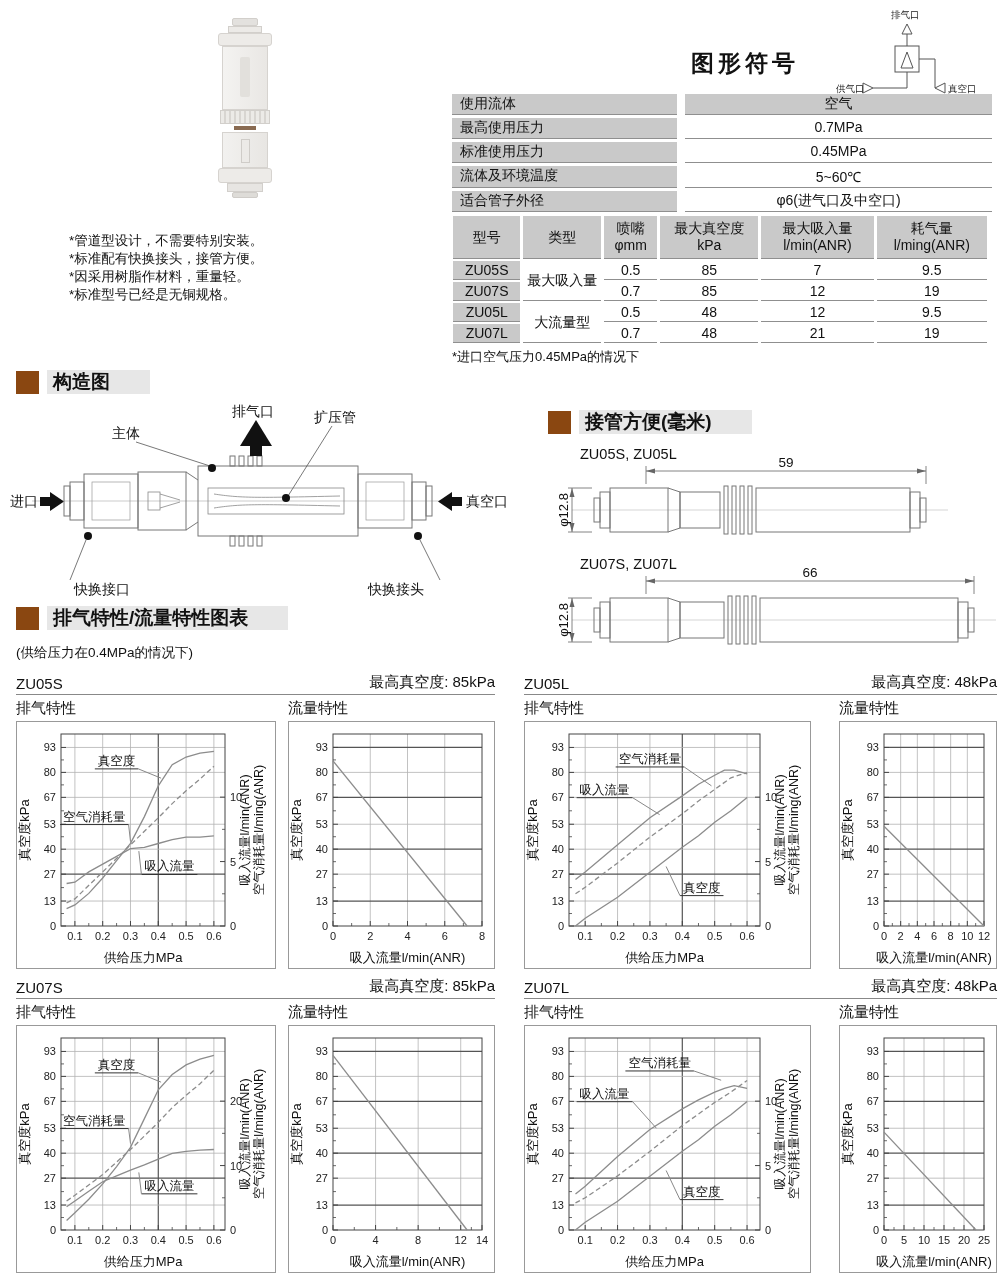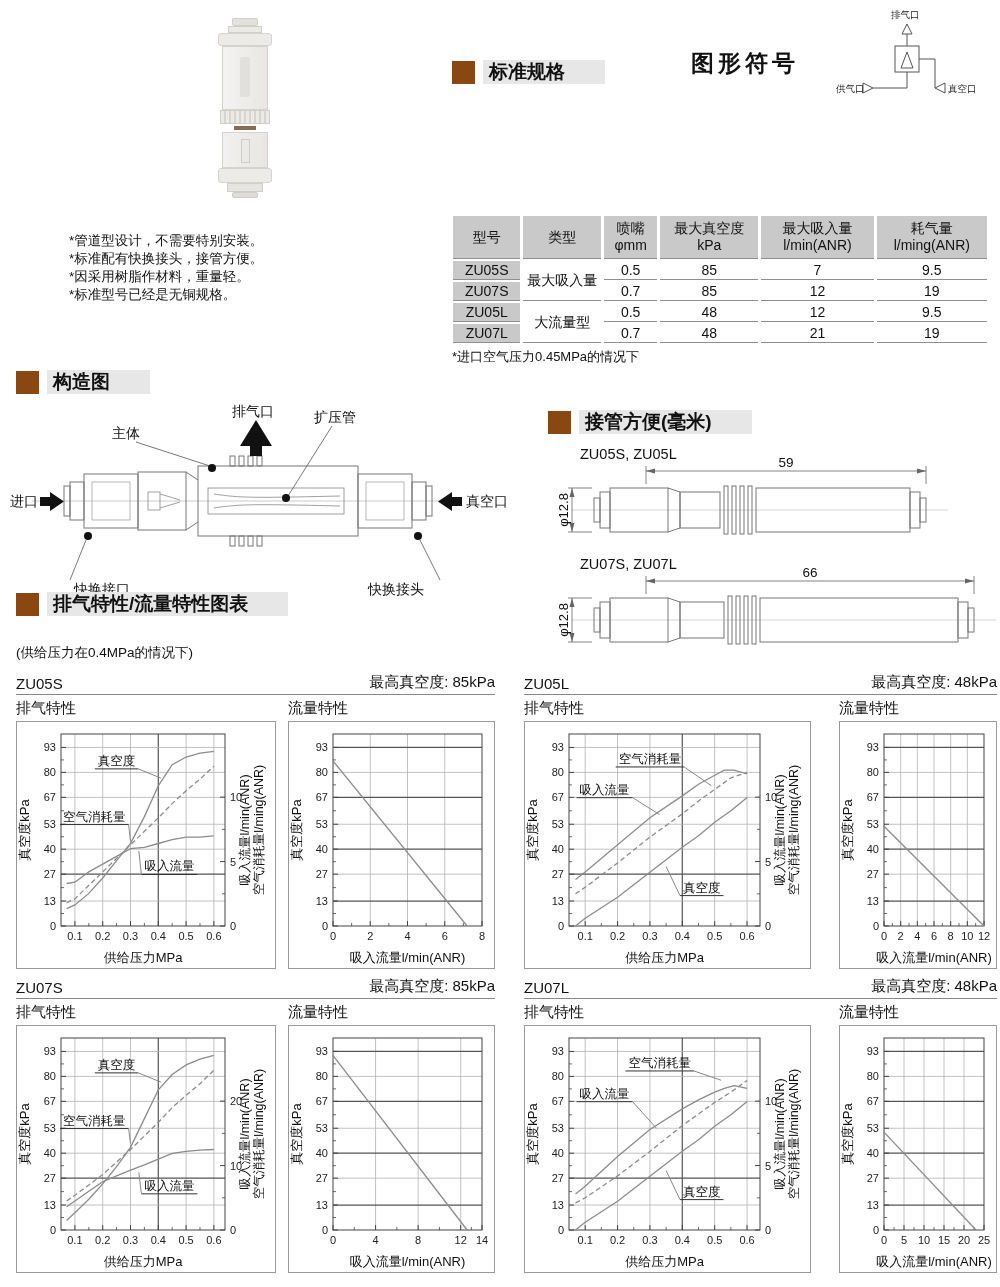--- a/index.html
+++ b/index.html
@@ -89,25 +89,33 @@
     <line x1="72" y1="66" x2="72" y2="82" stroke="#555" stroke-width="1"></line>
     <line x1="72" y1="82" x2="38" y2="82" stroke="#555" stroke-width="1"></line>
     <polygon points="28,77 28,87 38,82" fill="none" stroke="#555" stroke-width="1"></polygon>
     <text x="1" y="86" font-size="9.5" fill="#222">供气口</text>
     <line x1="84" y1="53" x2="100" y2="53" stroke="#555" stroke-width="1"></line>
     <line x1="100" y1="53" x2="100" y2="82" stroke="#555" stroke-width="1"></line>
     <polygon points="110,77 110,87 100,82" fill="none" stroke="#555" stroke-width="1"></polygon>
     <text x="113" y="86" font-size="9.5" fill="#222">真空口</text>
   </svg>
 
-  <div class="abs sech" style="left:452px;top:60px;width:280px;">
-    <div class="sq"></div>
-    <div class="st">标准规格</div>
+
+  <div class="abs spec" style="left:452px;top:94px;">
+    <div class="k">使用流体</div>
+    <div class="v vg">空气</div>
+    <div class="k">最高使用压力</div>
+    <div class="v">0.7MPa</div>
+    <div class="k">标准使用压力</div>
+    <div class="v">0.45MPa</div>
+    <div class="k">流体及环境温度</div>
+    <div class="v">5~60℃</div>
+    <div class="k">适合管子外径</div>
+    <div class="v">φ6(进气口及中空口)</div>
   </div>
-
 
   <div class="abs features" style="left:69px;top:232px;">
     <div>*管道型设计，不需要特别安装。</div>
     <div>*标准配有快换接头，接管方便。</div>
     <div>*因采用树脂作材料，重量轻。</div>
     <div>*标准型号已经是无铜规格。</div>
   </div>
 
   <table class="mt abs" style="left:450px;top:214px;">
     <colgroup>
@@ -286,21 +294,21 @@
       <polygon points="398,13 389,10.5 389,15.5" fill="#666"></polygon>
     <text x="234" y="9" font-size="13.5" fill="#111" text-anchor="middle">66</text>
     <line x1="16" y1="30" x2="-8" y2="30" stroke="#666" stroke-width="0.8"></line>
     <line x1="16" y1="74" x2="-8" y2="74" stroke="#666" stroke-width="0.8"></line>
     <line x1="-4" y1="30" x2="-4" y2="74" stroke="#666" stroke-width="0.8"></line>
     <polygon points="-4,30 -6.5,39 -1.5,39" fill="#666"></polygon>
       <polygon points="-4,74 -6.5,65 -1.5,65" fill="#666"></polygon>
     <text x="-8" y="52" font-size="13" fill="#111" text-anchor="middle" transform="rotate(-90 -8 52)">φ12.8</text>
   </svg>
 
-  <div class="abs sech" style="left:16px;top:592px;justify-content:center;">
+  <div class="abs sech" style="left:16px;top:606px;justify-content:center;">
     <div class="sq"></div>
     <div class="st">排气特性/流量特性图表</div>
   </div>
   <div class="abs" style="left:16px;top:644px;font-size:13.5px;">(供给压力在0.4MPa的情况下)</div>
 
   <div class="grp" style="left:16px;top:673px;width:479px;">
     <div class="ghead">
       <span>ZU05S</span>
       <span>最高真空度: 85kPa</span>
     </div>

